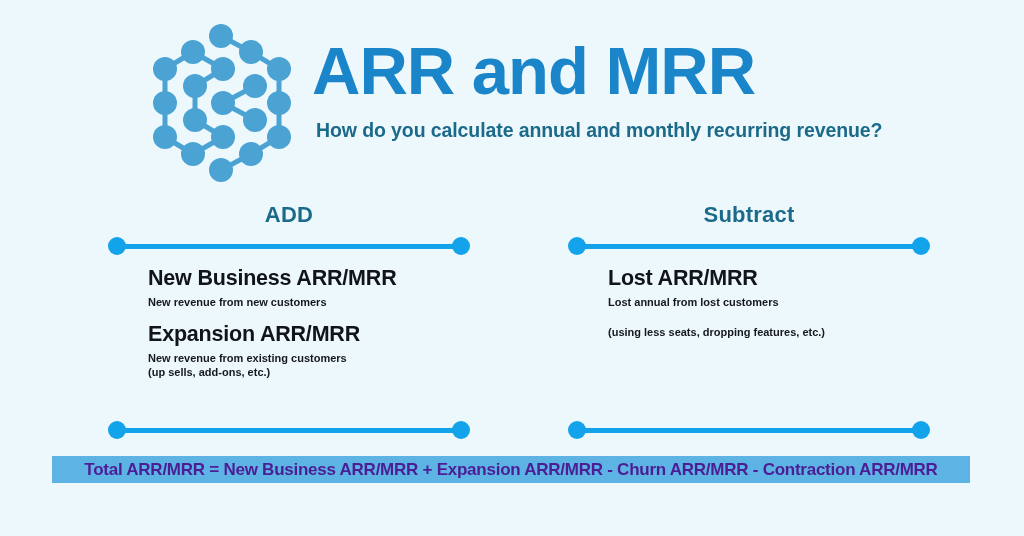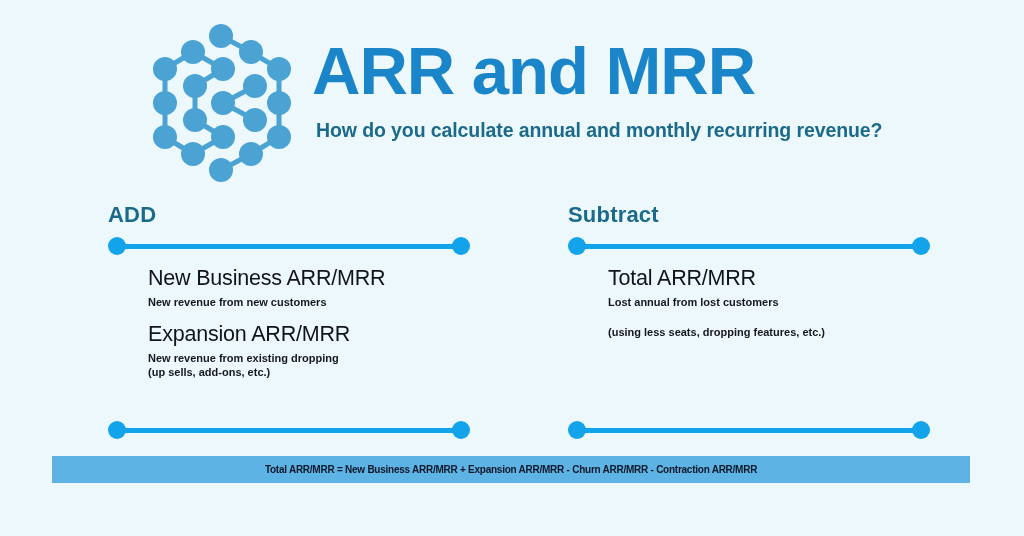--- a/index.html
+++ b/index.html
@@ -69,21 +69,21 @@
     height: 240px;
   }
   .column {
     position: absolute;
     top: 0;
   }
   .column.left  { left: 108px; width: 362px; }
   .column.right { left: 568px; width: 362px; }
 
   .col-heading {
-    text-align: left;
+    text-align: center;
     font-size: 22px;
     font-weight: bold;
     color: #1b6a8a;
     letter-spacing: 0.2px;
     height: 30px;
     line-height: 30px;
     margin: 0;
   }
 
   
@@ -113,21 +113,21 @@
 
   .items {
     padding: 0 0 0 40px;
     height: 148px;
     box-sizing: border-box;
   }
   .item { margin-top: 13px; }
   .item:first-child { margin-top: 11px; }
   .item-title {
     font-size: 21.5px;
-    font-weight: normal;
+    font-weight: bold;
     color: #111418;
     letter-spacing: -0.2px;
     line-height: 1.15;
     white-space: nowrap;
   }
   .item-desc {
     font-size: 11px;
     font-weight: bold;
     color: #15181c;
     line-height: 1.32;
@@ -141,23 +141,23 @@
     left: 52px;
     top: 456px;
     width: 918px;
     height: 27px;
     background: #5cb3e4;
     display: flex;
     align-items: center;
     justify-content: center;
   }
   .formula-text {
-    font-size: 10px;
-    font-weight: bold;
-    color: #0f172a;
+    font-size: 17px;
+    font-weight: bold;
+    color: #4c1d95;
     letter-spacing: -0.25px;
     white-space: nowrap;
   }
 </style>
 </head>
 <body>
 
 <div class="canvas">
 
   <div class="header">
@@ -230,21 +230,21 @@
         <span class="dot end"></span>
       </div>
 
       <div class="items">
         <div class="item">
           <div class="item-title">New Business ARR/MRR</div>
           <div class="item-desc">New revenue from new customers</div>
         </div>
         <div class="item">
           <div class="item-title">Expansion ARR/MRR</div>
-          <div class="item-desc">New revenue from existing dropping</div>
+          <div class="item-desc">New revenue from existing customers</div>
           <div class="item-desc" style="margin-top:0">(up sells, add-ons, etc.)</div>
         </div>
       </div>
 
       <div class="rule">
         <span class="dot start"></span>
         <span class="bar"></span>
         <span class="dot end"></span>
       </div>
     </div>
@@ -253,21 +253,21 @@
       <div class="col-heading">Subtract</div>
 
       <div class="rule">
         <span class="dot start"></span>
         <span class="bar"></span>
         <span class="dot end"></span>
       </div>
 
       <div class="items">
         <div class="item">
-          <div class="item-title">Total ARR/MRR</div>
+          <div class="item-title">Lost ARR/MRR</div>
           <div class="item-desc">Lost annual from lost customers</div>
         </div>
         <div class="item">
           <div class="item-desc" style="margin-top:16px">(using less seats, dropping features, etc.)</div>
         </div>
       </div>
 
       <div class="rule">
         <span class="dot start"></span>
         <span class="bar"></span>

